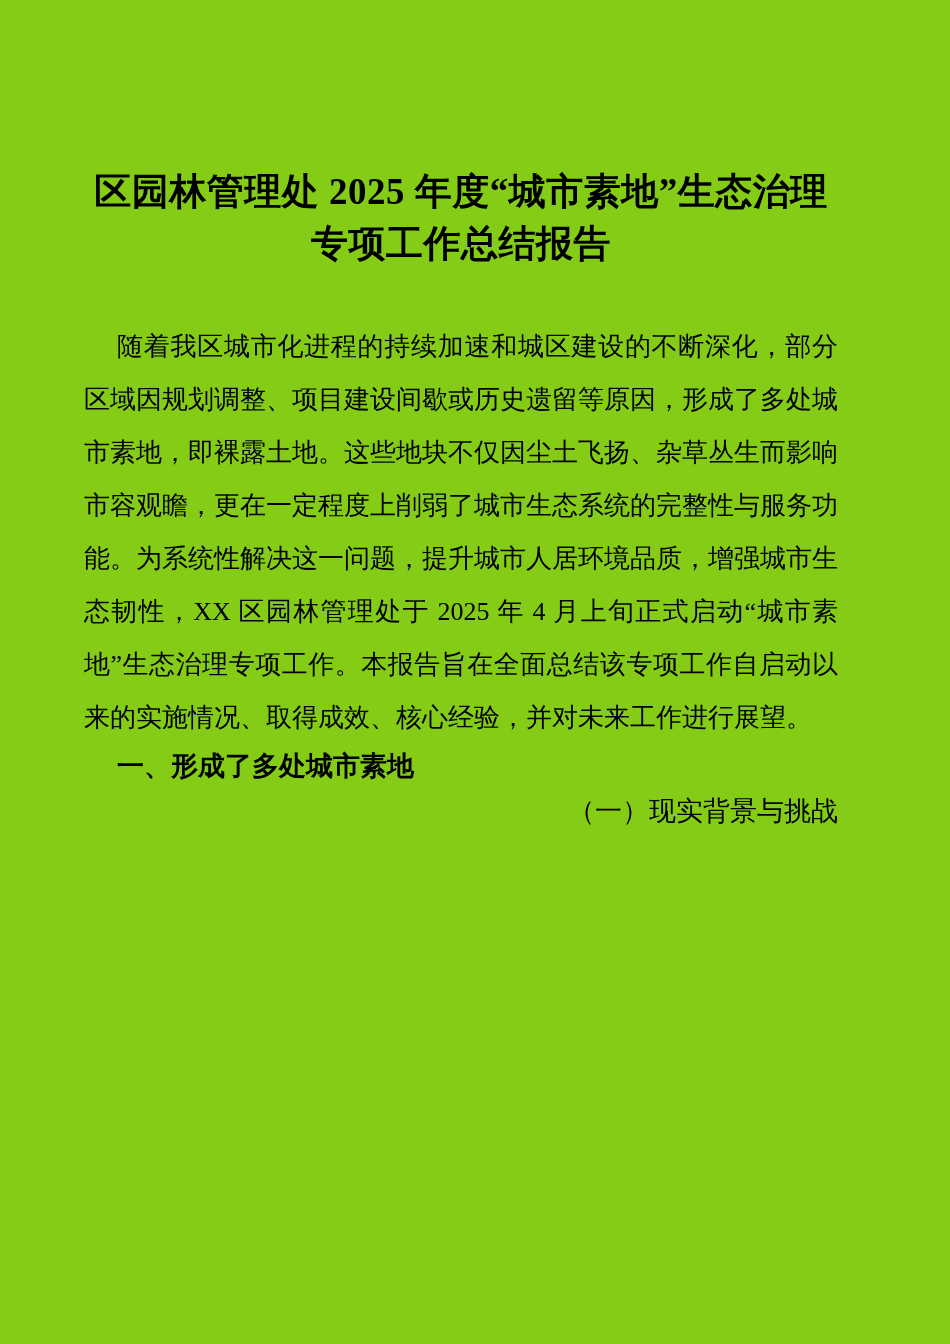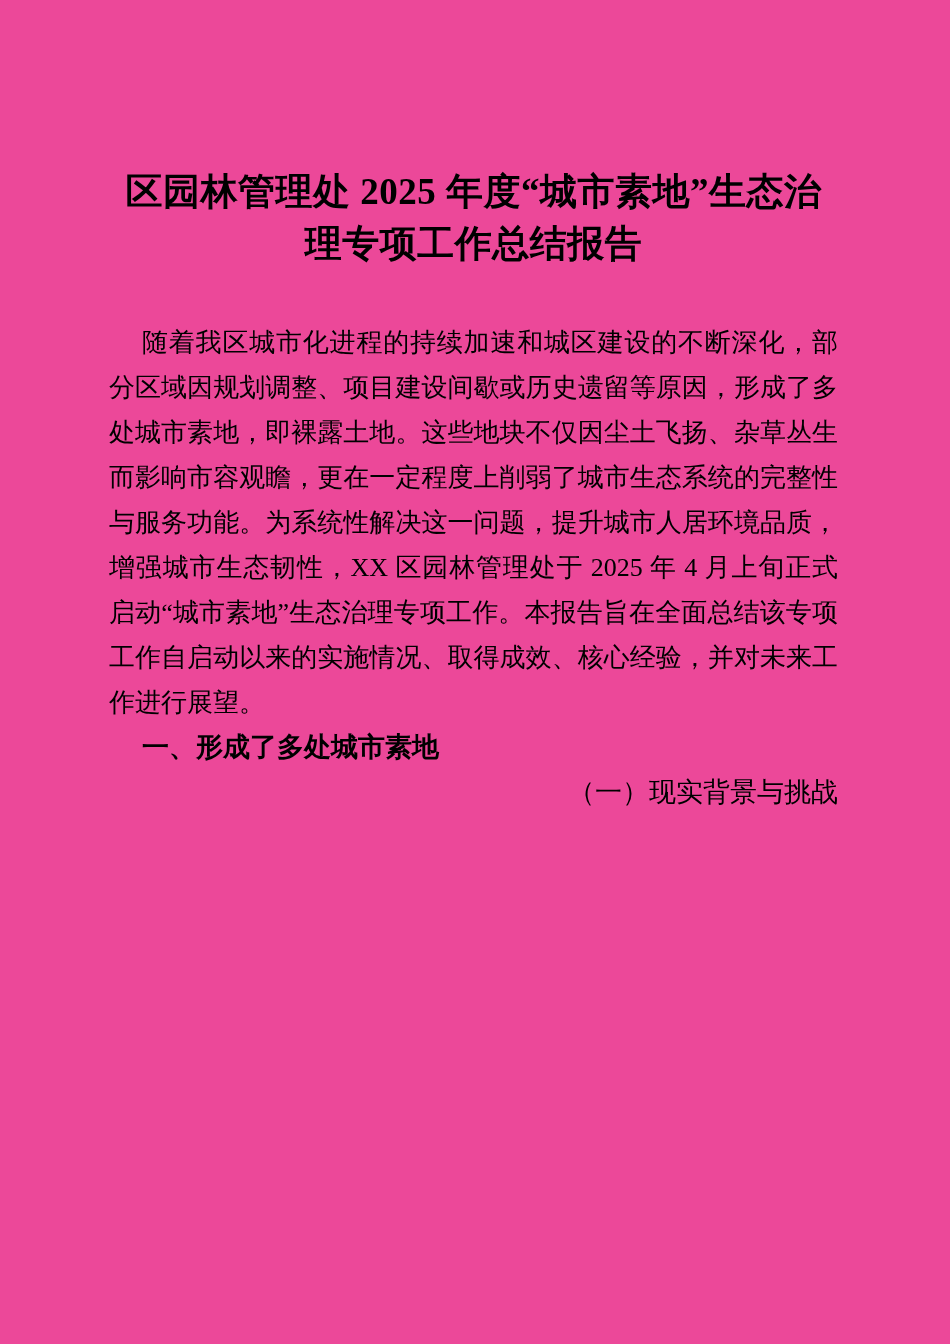--- a/index.html
+++ b/index.html
@@ -4,39 +4,39 @@
 <style>
   html, body {
     margin: 0;
     padding: 0;
     background: #ffffff;
   }
   .page {
     position: relative;
     width: 950px;
     height: 1344px;
-    background: #ec4899;
+    background: #84cc16;
     color: #000000;
     box-sizing: border-box;
-    padding: 166px 112px 0 109px;
+    padding: 166px 112px 0 84px;
     overflow: hidden;
     font-family: "Liberation Serif", "DejaVu Serif", serif;
   }
   .doc-title {
     font-size: 37px;
     line-height: 52px;
     font-weight: bold;
     text-align: center;
     letter-spacing: 0.5px;
     margin: 0 0 50px 0;
     font-family: "Liberation Serif", "DejaVu Serif", serif;
   }
   .body-para {
     font-size: 26px;
-    line-height: 45px;
+    line-height: 53px;
     text-align: justify;
     text-justify: inter-ideograph;
     text-indent: 33px;
     margin: 0;
     font-family: "Liberation Serif", "DejaVu Serif", serif;
   }
   .section-heading {
     font-size: 27px;
     line-height: 45px;
     font-weight: bold;

